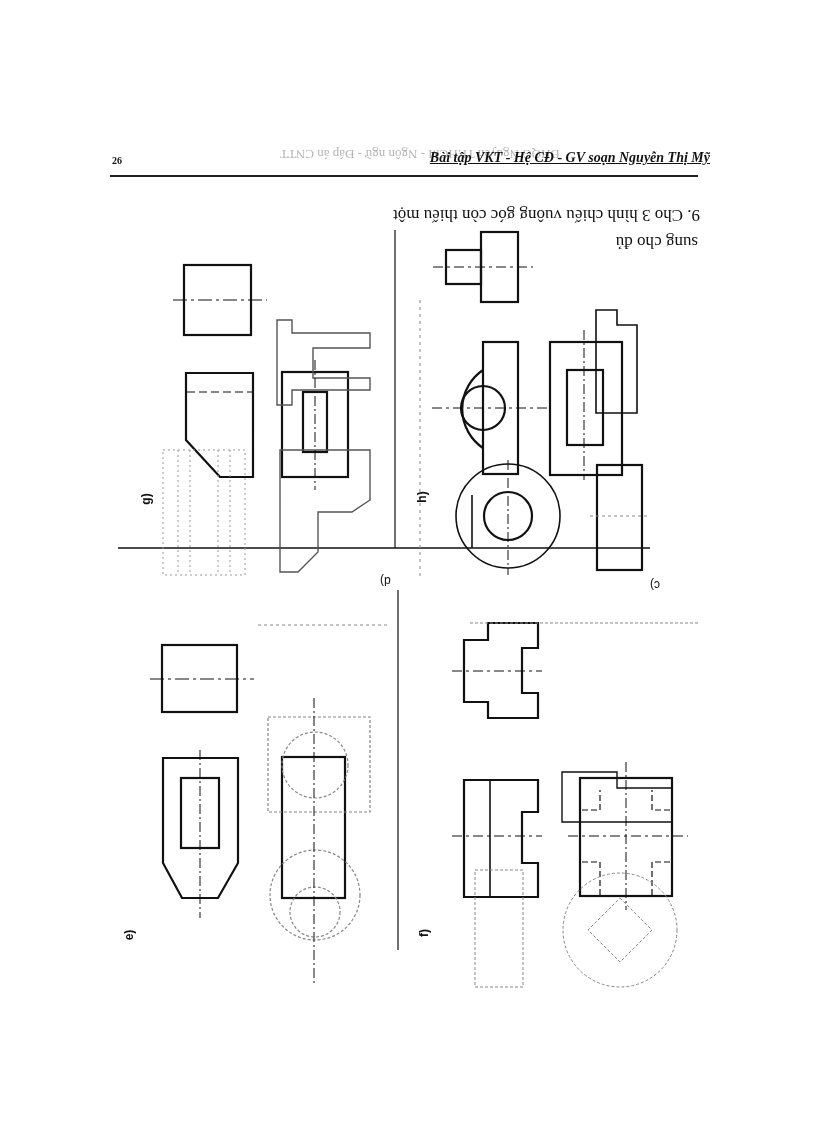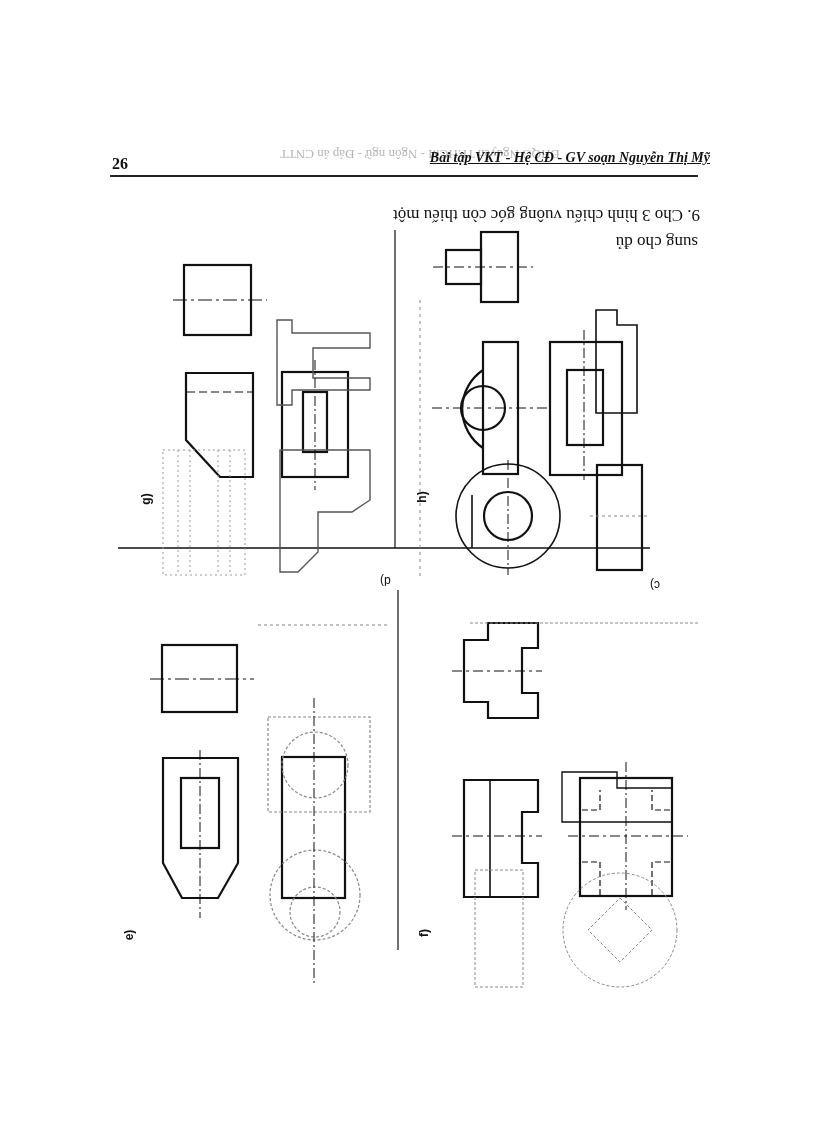--- a/index.html
+++ b/index.html
@@ -1,17 +1,17 @@
 <!DOCTYPE html>
 <html><head>
 <meta charset="utf-8">
 <style>
   html,body{margin:0;padding:0;background:#fff;}
   body{width:816px;height:1123px;position:relative;overflow:hidden;font-family:"Liberation Serif","DejaVu Serif",serif;color:#111;}
-  .page-num{position:absolute;left:112px;top:155px;font-size:16px;font-weight:bold;}
+  .page-num{position:absolute;left:112px;top:155px;font-size:10px;font-weight:bold;}
   .header-line{position:absolute;left:110px;top:175px;width:588px;height:2px;background:#222;}
   .header-title{position:absolute;left:292px;top:150px;width:418px;text-align:right;font-size:14px;font-weight:bold;font-style:italic;text-decoration:underline;}
   .header-ghost{position:absolute;left:280px;top:146px;width:418px;text-align:right;font-size:13px;color:#777;transform:scale(-1,-1);opacity:.55;}
   .exercise{position:absolute;left:300px;top:205px;width:400px;font-size:17px;transform:scale(-1,-1);transform-origin:center;text-align:left;}
   .exercise-2{position:absolute;left:548px;top:232px;width:150px;font-size:17px;transform:scale(-1,-1);transform-origin:center;text-align:left;}
   svg.draw{position:absolute;left:0;top:0;}
   .lbl{position:absolute;font-family:"Liberation Sans","DejaVu Sans",sans-serif;font-weight:bold;font-size:12px;}
   .rot90{transform:rotate(-90deg);}
   .rot180{transform:rotate(180deg);}
 </style>

